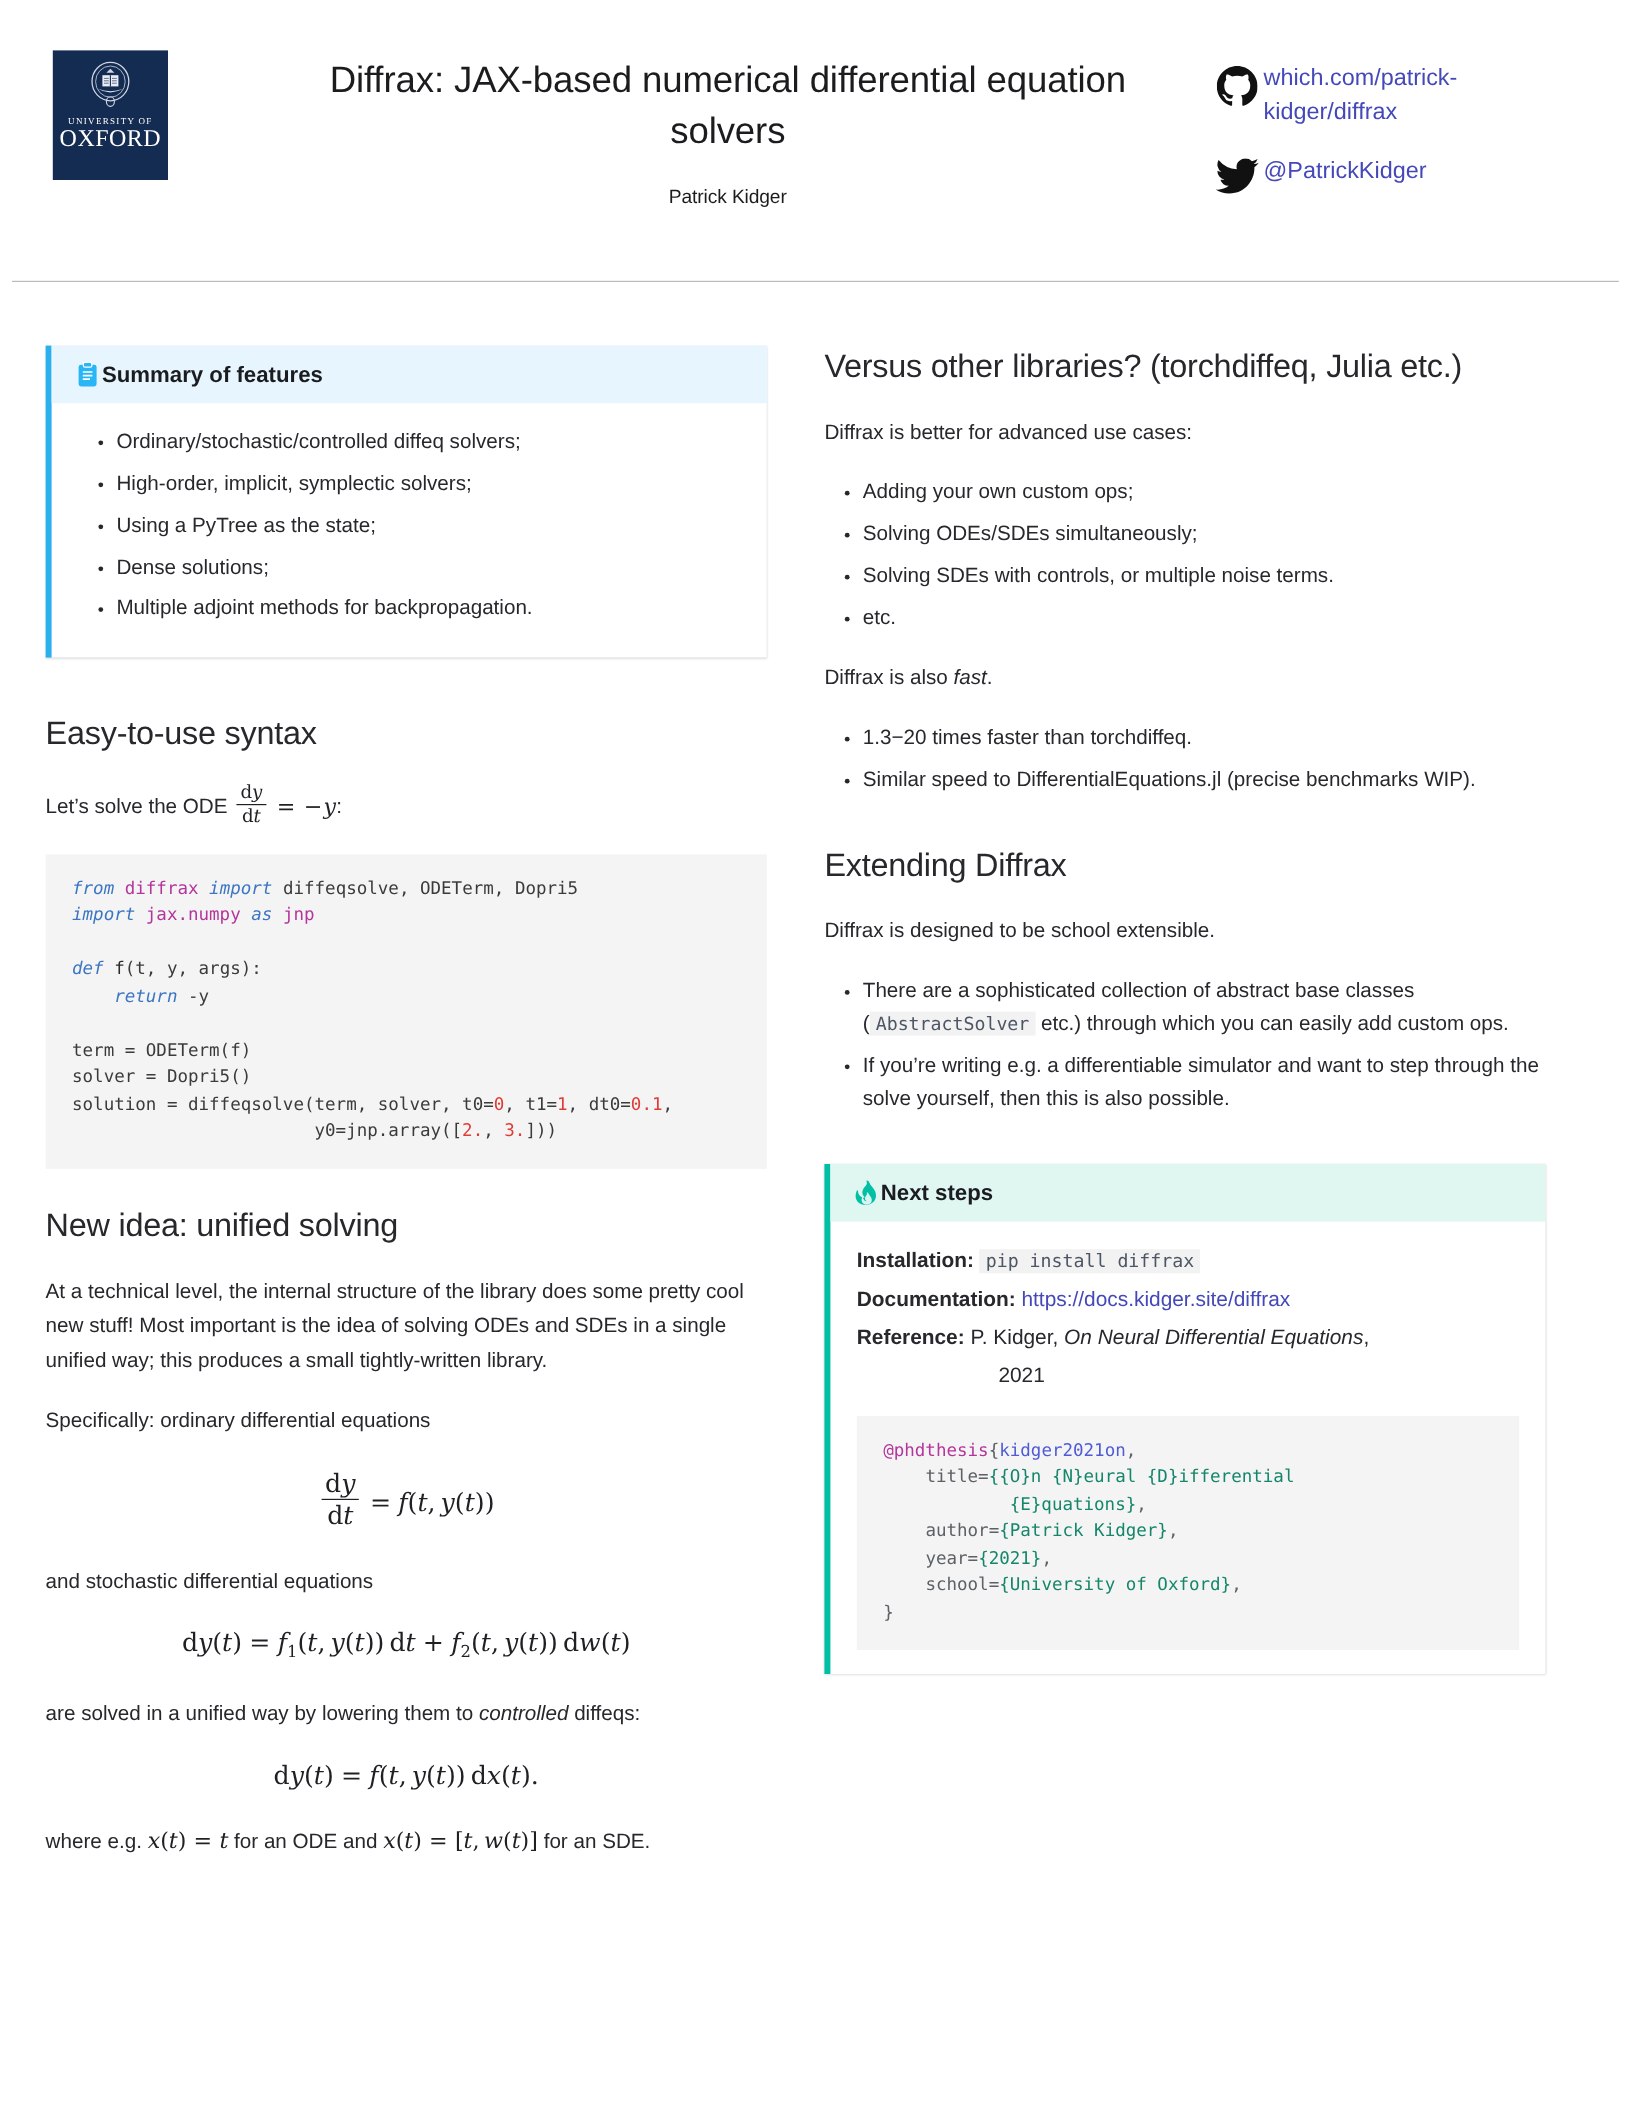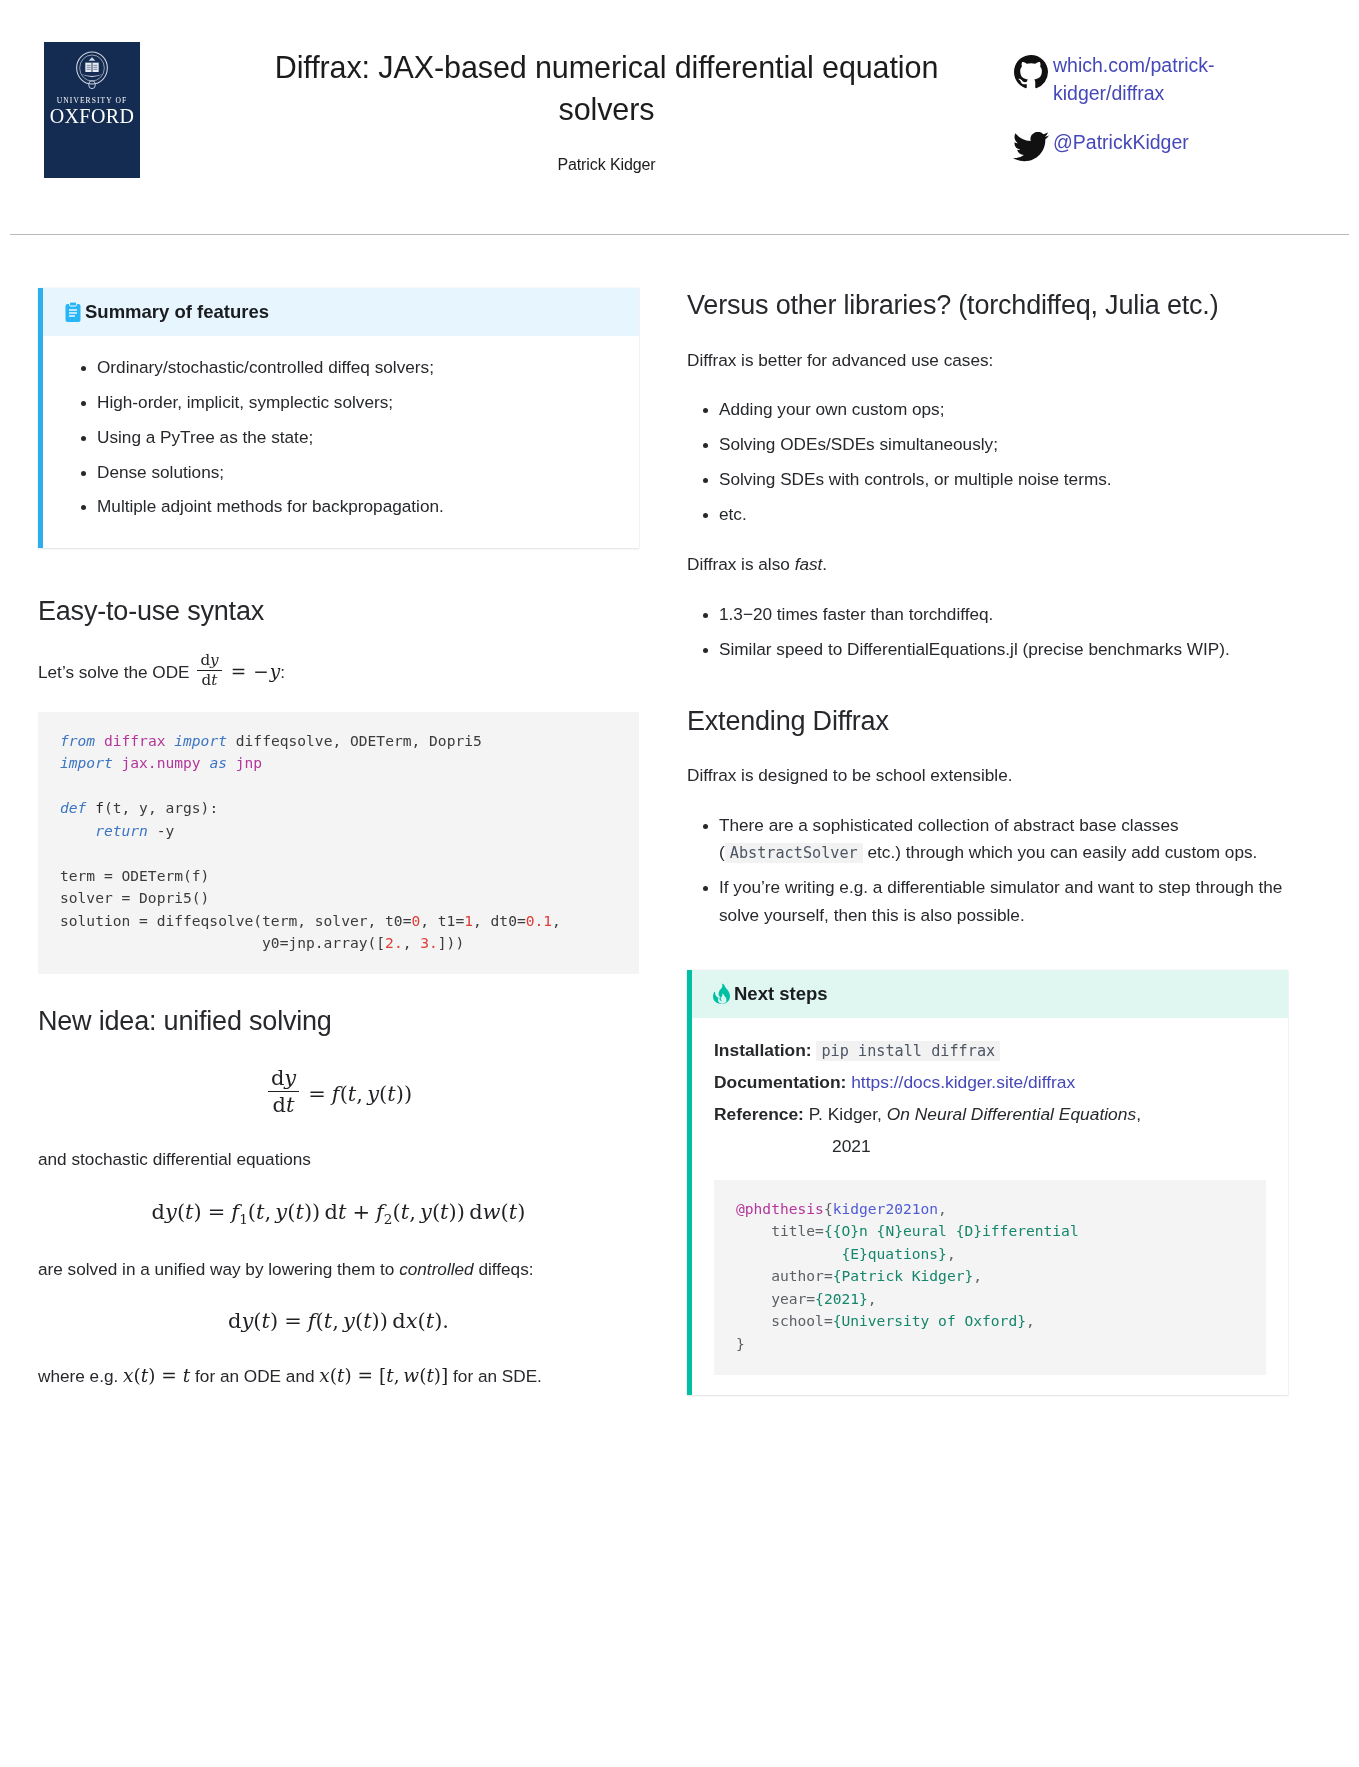--- a/index.html
+++ b/index.html
@@ -31,21 +31,21 @@
   }
   .logo-wrap {
     width: 170px;
     flex: 0 0 170px;
     display: flex;
     justify-content: flex-start;
     padding-left: 4px;
   }
   .ox-logo {
     width: 96px;
-    height: 136px;
+    height: 108px;
     background: #152c52;
     display: flex;
     flex-direction: column;
     align-items: center;
     justify-content: flex-start;
     padding-top: 8px;
     box-sizing: border-box;
   }
   .ox-crest {
     width: 40px; height: 44px;
@@ -359,21 +359,23 @@
 <span class="k">def</span> <span class="nf">f</span>(t, y, args):
     <span class="k">return</span> -y
 
 term = ODETerm(f)
 solver = Dopri5()
 solution = diffeqsolve(term, solver, t0=<span class="mi">0</span>, t1=<span class="mi">1</span>, dt0=<span class="mi">0.1</span>,
                        y0=jnp.array([<span class="mi">2.</span>, <span class="mi">3.</span>]))</pre>
 
       <h2 class="section">New idea: unified solving</h2>
 
-
+      <p class="body">At a technical level, the internal structure of the library does some pretty cool new stuff! Most important is the idea of solving ODEs and SDEs in a single unified way; this produces a small tightly-written library.</p>
+
+      <p class="body">Specifically: ordinary differential equations</p>
 
       <div class="math math-block">
         <span class="frac"><span class="num"><span class="mi-up">d</span><span class="mi-it">y</span></span><span class="den"><span class="mi-up">d</span><span class="mi-it">t</span></span></span><span class="op">=</span><span class="mi-it">f</span>(<span class="mi-it">t</span>, <span class="mi-it">y</span>(<span class="mi-it">t</span>))
       </div>
 
       <p class="body">and stochastic differential equations</p>
 
       <div class="math math-block">
         <span class="mi-up">d</span><span class="mi-it">y</span>(<span class="mi-it">t</span>)<span class="op">=</span><span class="mi-it">f</span><sub class="sb">1</sub>(<span class="mi-it">t</span>, <span class="mi-it">y</span>(<span class="mi-it">t</span>)) <span class="mi-up">d</span><span class="mi-it">t</span><span class="op">+</span><span class="mi-it">f</span><sub class="sb">2</sub>(<span class="mi-it">t</span>, <span class="mi-it">y</span>(<span class="mi-it">t</span>)) <span class="mi-up">d</span><span class="mi-it">w</span>(<span class="mi-it">t</span>)
       </div>

